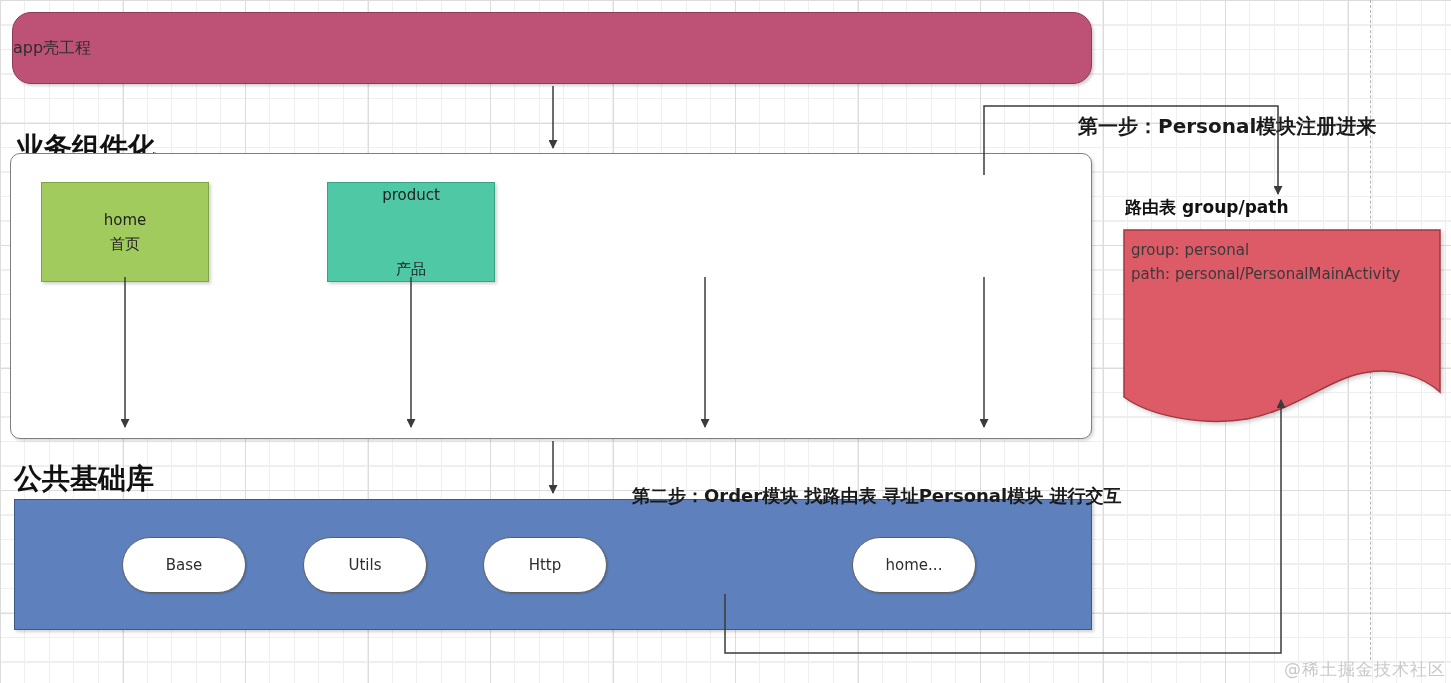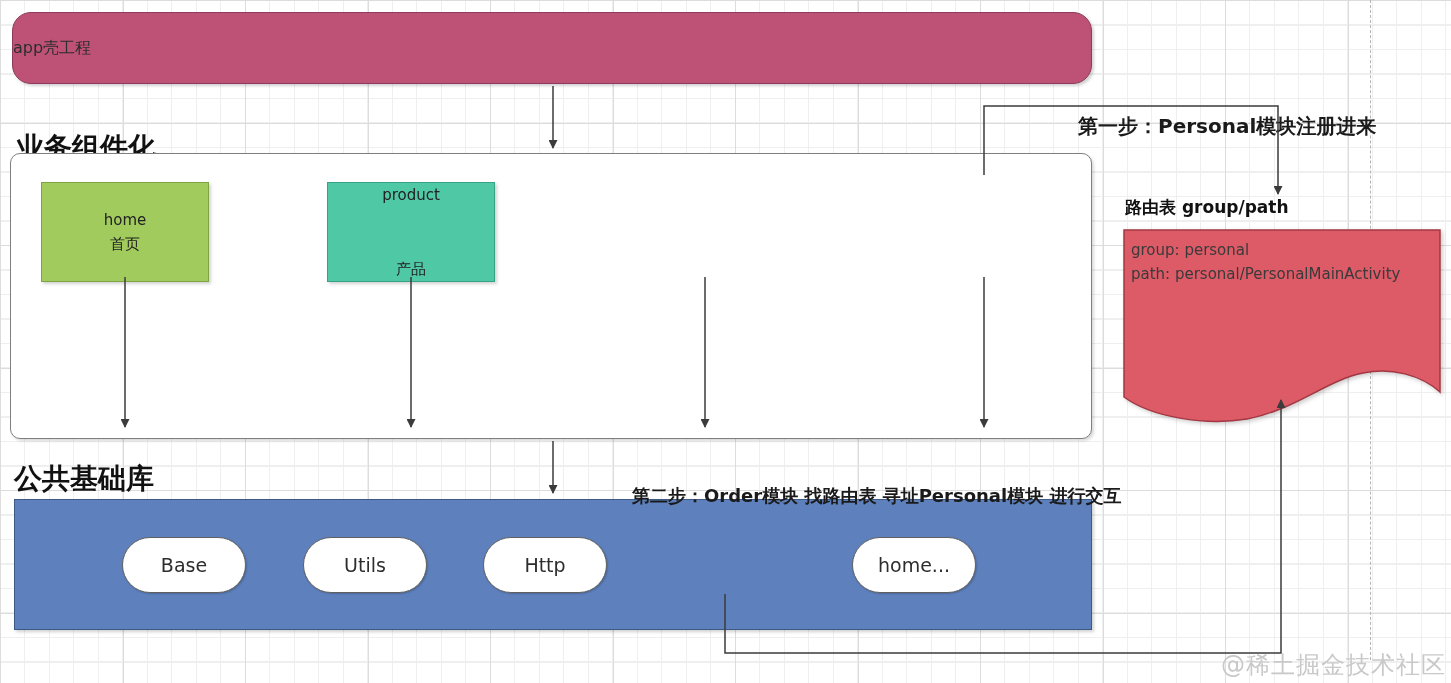--- a/index.html
+++ b/index.html
@@ -44,21 +44,21 @@
 
   .base-bar {
     left:14px; top:499px; width:1078px; height:131px;
     background:#5e81be; border:1.5px solid #3d5a85;
     box-shadow:2px 2px 3px rgba(0,0,0,0.18);
   }
   .lib-oval {
     top:537px; width:124px; height:56px;
     background:#ffffff; border:1.5px solid #5f5f5f; border-radius:28px;
     display:flex; align-items:center; justify-content:center;
-    font-size:19px; color:#2d2d2d;
+    font-size:15px; color:#2d2d2d;
     box-shadow:1px 1px 2px rgba(0,0,0,0.2);
   }
   .lib-0 { left:122px; } .lib-1 { left:303px; } .lib-2 { left:483px; }
   .lib-3 { left:663px; } .lib-4 { left:852px; }
 
   
   .sec-title { font-weight:700; color:#111; font-size:28px; }
   .t-business   { left:16px; top:129px; }
   .t-foundation { left:14px; top:460px; }
   .step-note { font-weight:700; color:#1a1a1a; white-space:nowrap; }
@@ -70,21 +70,21 @@
   .doc-text {
     left:1131px; top:238px; width:300px;
     font-size:15px; line-height:24px; color:#3a3a3a; white-space:nowrap;
   }
 
   .dashed-guide {
     left:1370px; top:0; width:0; height:660px;
     border-left:1px dashed #b5b5b5;
   }
   .watermark {
-    right:5px; bottom:2px; font-size:24px; color:#c9c9c9; letter-spacing:1px;
+    right:5px; bottom:2px; font-size:17px; color:#c9c9c9; letter-spacing:1px;
   }
   svg.connector-layer { left:0; top:0; pointer-events:none; }
 </style>
 </head>
 <body>
 
 <div class="canvas">
 
   <div class="abs dashed-guide"></div>
 

